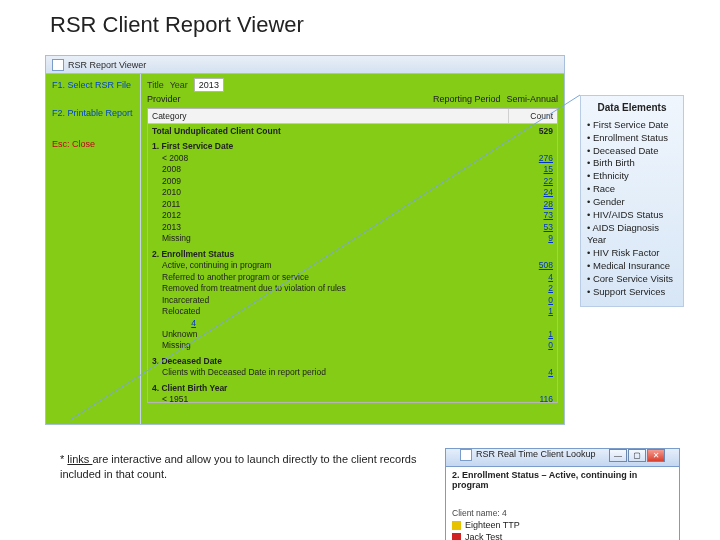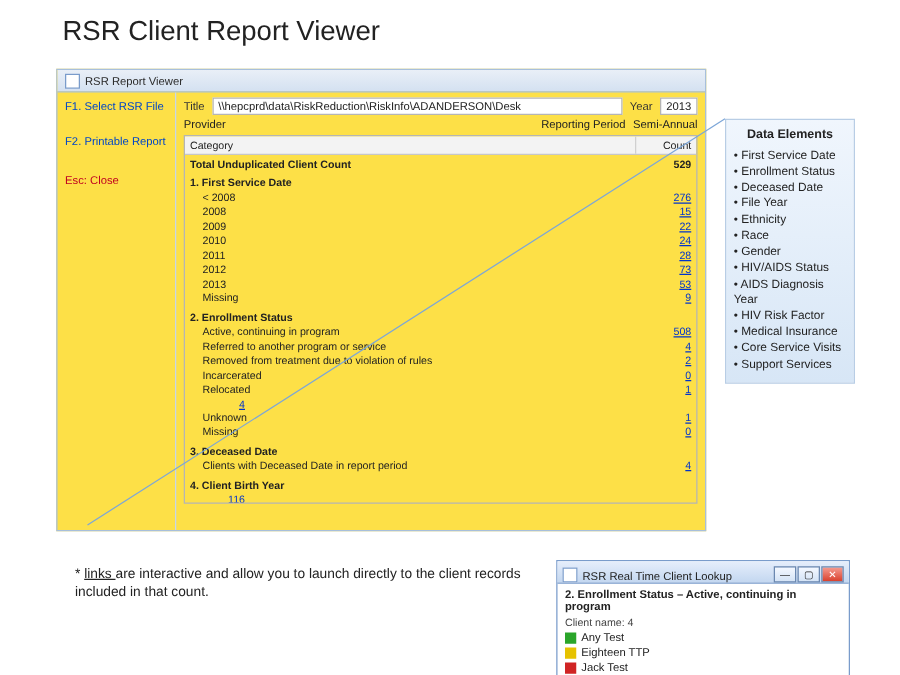--- a/index.html
+++ b/index.html
@@ -1,18 +1,18 @@
 <!DOCTYPE html>
 <html><head>
 <meta charset="utf-8">
 <style>
   * { box-sizing: border-box; margin: 0; padding: 0; }
   body { width: 720px; height: 540px; font-family: "Segoe UI", Tahoma, sans-serif; font-size: 9px; color: #222; background: #fff; position: relative; overflow: hidden; }
   .slide-title { position: absolute; top: 12px; left: 50px; font-size: 22px; font-weight: 400; color: #222; }
-  .viewer-window { position: absolute; top: 55px; left: 45px; width: 520px; height: 370px; border: 1px solid #a7bfdb; background: #fde047; }
+  .viewer-window { position: absolute; top: 55px; left: 45px; width: 520px; height: 370px; border: 1px solid #a7bfdb; background: #84cc16; }
   .viewer-titlebar { height: 18px; background: linear-gradient(#e9eff7,#d4e1f1); border-bottom: 1px solid #a7bfdb; padding: 2px 6px; font-size: 9px; color: #2b2b2b; display:flex; align-items:center; }
   .viewer-titlebar .tbicon { width:12px;height:12px;background:#fff;border:1px solid #7a9ccb;margin-right:4px;display:inline-block; }
   .viewer-body { display: flex; height: calc(100% - 18px); }
   .viewer-side { width: 95px; border-right: 1px solid #c7d6e8; padding: 6px 6px; font-size: 9px; color: #0046c7; }
   .side-item { margin-bottom: 16px; line-height: 1.3; }
   .side-item .hk { color: #0046c7; }
   .side-close { color: #c00020; margin-top: 20px; }
   .viewer-main { flex: 1; padding: 4px 6px 6px 6px; position: relative; }
   .top-fields { display:flex; gap:6px; align-items:center; font-size:9px; margin-bottom:2px; }
   .top-fields .lbl { color:#333; }
@@ -31,27 +31,27 @@
   .gr-cnt.noln { text-decoration:none; color:#222; cursor:default; }
   .bold { font-weight:700; }
   .indent { padding-left:10px; }
   .data-panel { position:absolute; top:95px; left:580px; width:104px; background:linear-gradient(#f0f6fd,#d7e6f6); border:1px solid #b8cde5; padding:6px 6px 8px 6px; font-size:9.5px; }
   .data-panel h3 { text-align:center; font-weight:700; font-size:10px; margin-bottom:6px; }
   .data-panel li { list-style:none; line-height:1.35; }
   .data-panel li::before { content:"• "; }
   .footnote { position:absolute; top:452px; left:60px; width:370px; font-size:11px; line-height:1.35; }
   .footnote .ul { text-decoration: underline; }
   .lookup-window { position:absolute; top:448px; left:445px; width:235px; border:1px solid #7a9ccb; background:#fff; }
-  .lookup-titlebar { height:18px; background:linear-gradient(#e6eefb,#c3d7f0); border-bottom:1px solid #7a9ccb; display:flex; align-items:flex-end; padding:0 4px; font-size:9px; }
+  .lookup-titlebar { height:18px; background:linear-gradient(#e6eefb,#c3d7f0); border-bottom:1px solid #7a9ccb; display:flex; align-items:flex-start; padding:0 14px; font-size:9px; }
   .lookup-titlebar .tbicon { width:12px;height:12px;background:#fff;border:1px solid #7a9ccb;margin-right:4px; }
   .lookup-titlebar .wbtns { margin-left:auto; display:flex; gap:1px; }
   .wbtn { width:18px;height:13px; border:1px solid #6b88b0; background:linear-gradient(#f4f8ff,#d4e3f6); display:flex;align-items:center;justify-content:center; font-size:8px; line-height:1; }
   .wbtn.close { background:linear-gradient(#f59a8f,#d9402d); color:#fff; }
   .lookup-body { padding:3px 6px 6px 6px; font-size:9px; }
-  .lookup-body .hdr { font-weight:700; color:#222; margin-bottom:3px; }
+  .lookup-body .hdr { font-weight:700; color:#222; margin-bottom:18px; }
   .lookup-body .field-lbl { color:#444; font-size:8.5px; }
   .lookup-body .cli { display:flex; align-items:center; gap:4px; margin-top:2px; }
   .sq { width:9px; height:9px; display:inline-block; }
   .sq.g { background:#2aa52a; }
   .sq.y { background:#e6c200; }
   .sq.r { background:#d02424; }
   .diag-line { position:absolute; top:90px; left:60px; width:580px; height:360px; pointer-events:none; }
 </style>
 </head>
 <body>
@@ -65,21 +65,20 @@
   </div>
   <div class="viewer-body">
     <div class="viewer-side">
       <div class="side-item"><span class="hk">F1. Select RSR File</span></div>
       <div class="side-item"><span class="hk">F2. Printable Report</span></div>
       <div class="side-item side-close">Esc: Close</div>
     </div>
     <div class="viewer-main">
       <div class="top-fields">
         <span class="lbl">Title</span>
-        <span class="val long">\\hepcprd\data\RiskReduction\RiskInfo\ADANDERSON\Desk</span>
         <span class="lbl">Year</span>
         <span class="val">2013</span>
       </div>
       <div class="row2">
         <span class="lbl">Provider</span>
         <span class="val" style="flex:1"></span>
         <span class="lbl">Reporting Period</span>
         <span class="val">Semi-Annual</span>
       </div>
       <div class="report-grid">
@@ -173,35 +172,36 @@
             <div class="grid-row">
               <div class="gr-cat indent">Clients with Deceased Date in report period</div>
               <div class="gr-cnt">4</div>
             </div>
             <div style="height: 4px;"></div>
             <div class="grid-row">
               <div class="gr-cat bold">4.  Client Birth Year</div>
               <div class="gr-cnt noln bold"></div>
             </div>
             <div class="grid-row">
+              <div class="gr-cat indent">&lt; 1951</div>
               <div class="gr-cnt">116</div>
             </div>
           </div>
       </div>
     </div>
   </div>
 </div>
 
 <div class="data-panel">
   <h3>Data Elements</h3>
   <ul id="data-items">
       <li>First Service Date</li>
       <li>Enrollment Status</li>
       <li>Deceased Date</li>
-      <li>File Year</li>
+      <li>Birth Birth</li>
       <li>Ethnicity</li>
       <li>Race</li>
       <li>Gender</li>
       <li>HIV/AIDS Status</li>
       <li>AIDS Diagnosis Year</li>
       <li>HIV Risk Factor</li>
       <li>Medical Insurance</li>
       <li>Core Service Visits</li>
       <li>Support Services</li>
     </ul>
@@ -223,24 +223,20 @@
       <div class="wbtn">—</div>
       <div class="wbtn">▢</div>
       <div class="wbtn close">✕</div>
     </div>
   </div>
   <div class="lookup-body">
     <div class="hdr">2. Enrollment Status – Active, continuing in program</div>
     <div class="field-lbl">Client name: 4</div>
     <div id="lookup-clients">
         <div class="cli">
-          <span class="sq g"></span>
-          <span>Any Test</span>
-        </div>
-        <div class="cli">
           <span class="sq y"></span>
           <span>Eighteen TTP</span>
         </div>
         <div class="cli">
           <span class="sq r"></span>
           <span>Jack Test</span>
         </div>
       </div>
   </div>
 </div>

